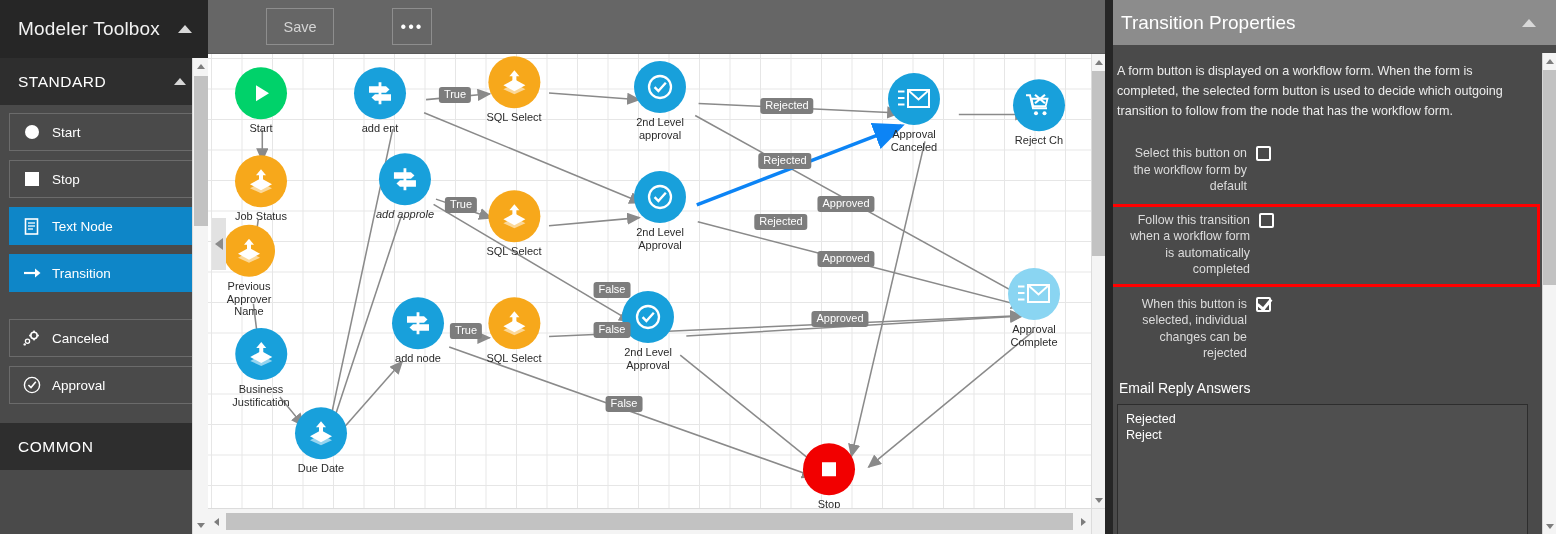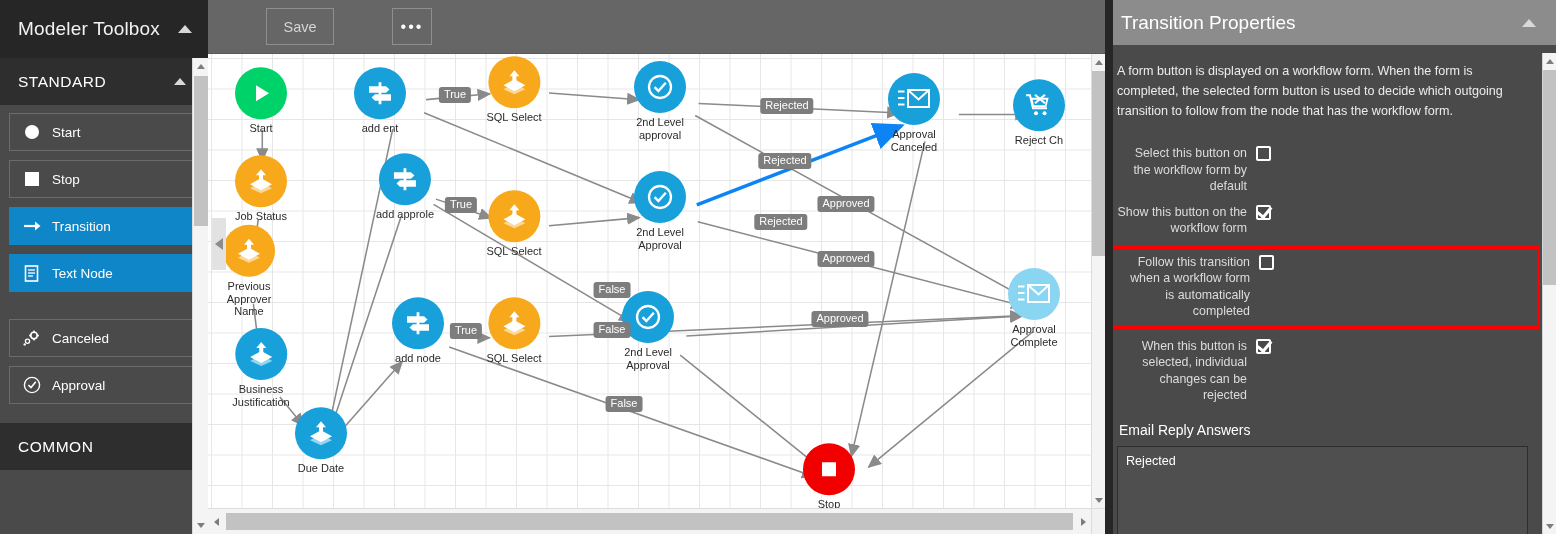--- a/index.html
+++ b/index.html
@@ -393,37 +393,37 @@
         <div class="tool-item">
           <span class="ti-ico">
             <svg width="16" height="16" viewBox="0 0 16 16">
                 <rect x="1" y="1" width="14" height="14" fill="#fff"></rect>
               </svg>
           </span>
           <span>Stop</span>
         </div>
         <div class="tool-item selected">
           <span class="ti-ico">
-            <svg width="18" height="14" viewBox="0 0 18 14">
-                <line x1="1" y1="7" x2="14" y2="7" stroke="#fff" stroke-width="2.2"></line>
-                <polygon points="12,2.5 17.5,7 12,11.5" fill="#fff"></polygon>
-              </svg>
-          </span>
-          <span>Transition</span>
-        </div>
-        <div class="tool-item selected">
-          <span class="ti-ico">
             <svg width="16" height="17" viewBox="0 0 16 17">
                 <rect x="1.5" y="1" width="12" height="15" fill="none" stroke="#fff" stroke-width="1.6"></rect>
                 <line x1="4" y1="5" x2="11" y2="5" stroke="#fff" stroke-width="1.3"></line>
                 <line x1="4" y1="8" x2="11" y2="8" stroke="#fff" stroke-width="1.3"></line>
                 <line x1="4" y1="11" x2="9" y2="11" stroke="#fff" stroke-width="1.3"></line>
               </svg>
           </span>
           <span>Text Node</span>
+        </div>
+        <div class="tool-item selected">
+          <span class="ti-ico">
+            <svg width="18" height="14" viewBox="0 0 18 14">
+                <line x1="1" y1="7" x2="14" y2="7" stroke="#fff" stroke-width="2.2"></line>
+                <polygon points="12,2.5 17.5,7 12,11.5" fill="#fff"></polygon>
+              </svg>
+          </span>
+          <span>Transition</span>
         </div>
       </div>
 
       <div class="section-body">
         <div class="tool-item">
           <span class="ti-ico">
             <svg width="18" height="18" viewBox="0 0 18 18">
               <g fill="none" stroke="#fff" stroke-width="1.5">
                 <circle cx="11" cy="6.5" r="3.2"></circle>
               </g>
@@ -581,21 +581,21 @@
             <div class="node" style="left: 172px; top: 47px;">
               <div class="bubble" style="background: rgb(24, 160, 219);">
                 <svg width="28" height="28" viewBox="0 0 28 28">
                   <rect x="12.6" y="3" width="2.8" height="22" fill="#fff"></rect>
                   <polygon points="3,7 20,7 23.5,10.3 20,13.6 3,13.6" fill="#fff"></polygon>
                   <polygon points="25,15 9,15 5.5,18.3 9,21.6 25,21.6" fill="#fff"></polygon>
                 </svg>
               </div>
               <div class="nlabel">add ent</div>
             </div>
-            <div class="node" style="left: 197px; top: 133px;">
+            <div class="node" style="left: 197px; top: 133px; font-style: italic;">
               <div class="bubble" style="background: rgb(24, 160, 219);">
                 <svg width="28" height="28" viewBox="0 0 28 28">
                   <rect x="12.6" y="3" width="2.8" height="22" fill="#fff"></rect>
                   <polygon points="3,7 20,7 23.5,10.3 20,13.6 3,13.6" fill="#fff"></polygon>
                   <polygon points="25,15 9,15 5.5,18.3 9,21.6 25,21.6" fill="#fff"></polygon>
                 </svg>
               </div>
               <div class="nlabel">add approle</div>
             </div>
             <div class="node" style="left: 210px; top: 277px;">
@@ -767,40 +767,37 @@
     </div>
 
     <div class="rp-body">
       <p class="rp-desc">A form button is displayed on a workflow form. When the form is completed, the selected form button is used to decide which outgoing transition to follow from the node that has the workflow form.</p>
 
       <div class="field-row">
         <div class="field-label">Select this button on the workflow form by default</div>
         <div class="cbx"></div>
       </div>
 
-      <div class="field-row">
-        <div class="field-label">Show this button on the workflow form</div>
-        <div class="cbx checked"></div>
-      </div>
 
       <div class="highlight-box">
         <div class="field-row" style="margin-bottom:0;">
           <div class="field-label">Follow this transition when a workflow form is automatically completed</div>
           <div class="cbx"></div>
         </div>
       </div>
 
       <div class="field-row" style="margin-top:9px;">
         <div class="field-label">When this button is selected, individual changes can be rejected</div>
         <div class="cbx checked"></div>
       </div>
 
       <div class="rp-subhead">Email Reply Answers</div>
       <div class="answers-box">
         <div class="answer-line">Rejected</div>
+        <div class="answer-line">Reject</div>
       </div>
     </div>
 
     <div class="rp-vscroll">
       <div class="vs-arrow vs-up">
           <span class="tri-up-sm"></span>
         </div>
       <div class="rp-thumb"></div>
       <div class="vs-arrow vs-dn">
           <span class="tri-dn-sm"></span>

